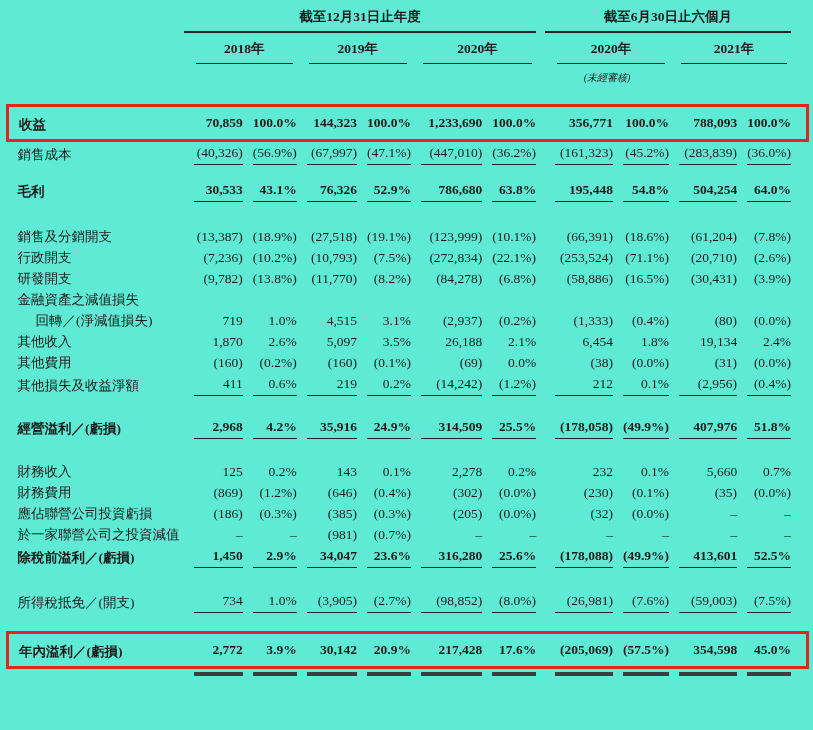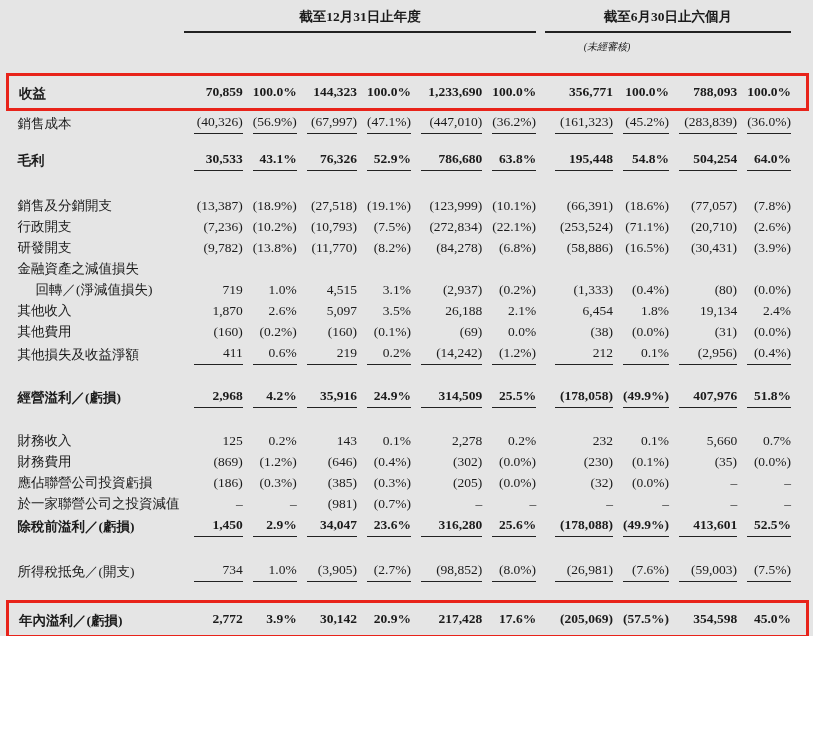--- a/index.html
+++ b/index.html
@@ -1,19 +1,19 @@
 <!DOCTYPE html>
 <html style="--hl: #e8231a; --ink: #1b1b1b;"><head>
 <meta charset="utf-8">
 <style>
   :root { --hl: #e8231a; --ink: #1b1b1b; }
   html,body { margin:0; padding:0; background:#ffffff; }
   .page {
-    width:813px; height:636px; box-sizing:border-box;
-    padding:6px 4px 0 6px; background:#e5e5e5;
+    width:813px; height:730px; box-sizing:border-box;
+    padding:6px 4px 0 6px; background:#5eead4;
     font-family:"Liberation Serif","DejaVu Serif",serif;
     color:var(--ink);
   }
   table { border-collapse:collapse; table-layout:fixed; }
   td,th { padding:0; vertical-align:bottom; font-size:13.5px; line-height:17px; font-weight:normal; }
   
   .grp { font-weight:bold; text-align:center; padding:2px 0 6px; border-bottom:2px solid #222; }
   .yearcell { padding-top:7px; }
   .yl { font-weight:bold; text-align:center; border-bottom:1.5px solid #222; padding-bottom:6px; margin:0 4px 0 12px; }
   .noteright { text-align:right; font-style:italic; font-size:12.5px; padding-top:5px; }
@@ -55,20 +55,40 @@
     <thead>
       <tr>
         <td></td>
         <th class="grp" colspan="6">截至12月31日止年度</th>
         <td></td>
         <th class="grp" colspan="4">截至6月30日止六個月</th>
         <td></td>
       </tr>
       <tr>
         <td></td>
+        <th class="yearcell" colspan="2">
+            <div class="yl">2018年</div>
+          </th>
+        <th class="yearcell" colspan="2">
+            <div class="yl">2019年</div>
+          </th>
+        <th class="yearcell" colspan="2">
+            <div class="yl">2020年</div>
+          </th>
+        <td></td>
+        <th class="yearcell" colspan="2">
+            <div class="yl">2020年</div>
+          </th>
+        <th class="yearcell" colspan="2">
+            <div class="yl">2021年</div>
+          </th>
+        <td></td>
+      </tr>
+      <tr>
+        <td></td>
         <td colspan="6"></td>
         <td></td>
         <td class="notecenter" colspan="2">(未經審核)</td>
         <td colspan="2"></td>
         <td></td>
       </tr>
     </thead>
     <tbody>
         <tr class="b hl">
           <td class="lbl">收益</td>
@@ -202,21 +222,21 @@
             <div class="cv">(10.1%)</div>
           </td>
           <td class="spc"></td>
           <td class="num">
             <div class="cv">(66,391)</div>
           </td>
           <td class="num">
             <div class="cv">(18.6%)</div>
           </td>
           <td class="num">
-            <div class="cv">(77,057)</div>
+            <div class="cv">(61,204)</div>
           </td>
           <td class="num">
             <div class="cv">(7.8%)</div>
           </td>
           <td class="padc"></td>
         </tr>
         <tr>
           <td class="lbl">行政開支</td>
           <td class="num">
             <div class="cv">(7,236)</div>

